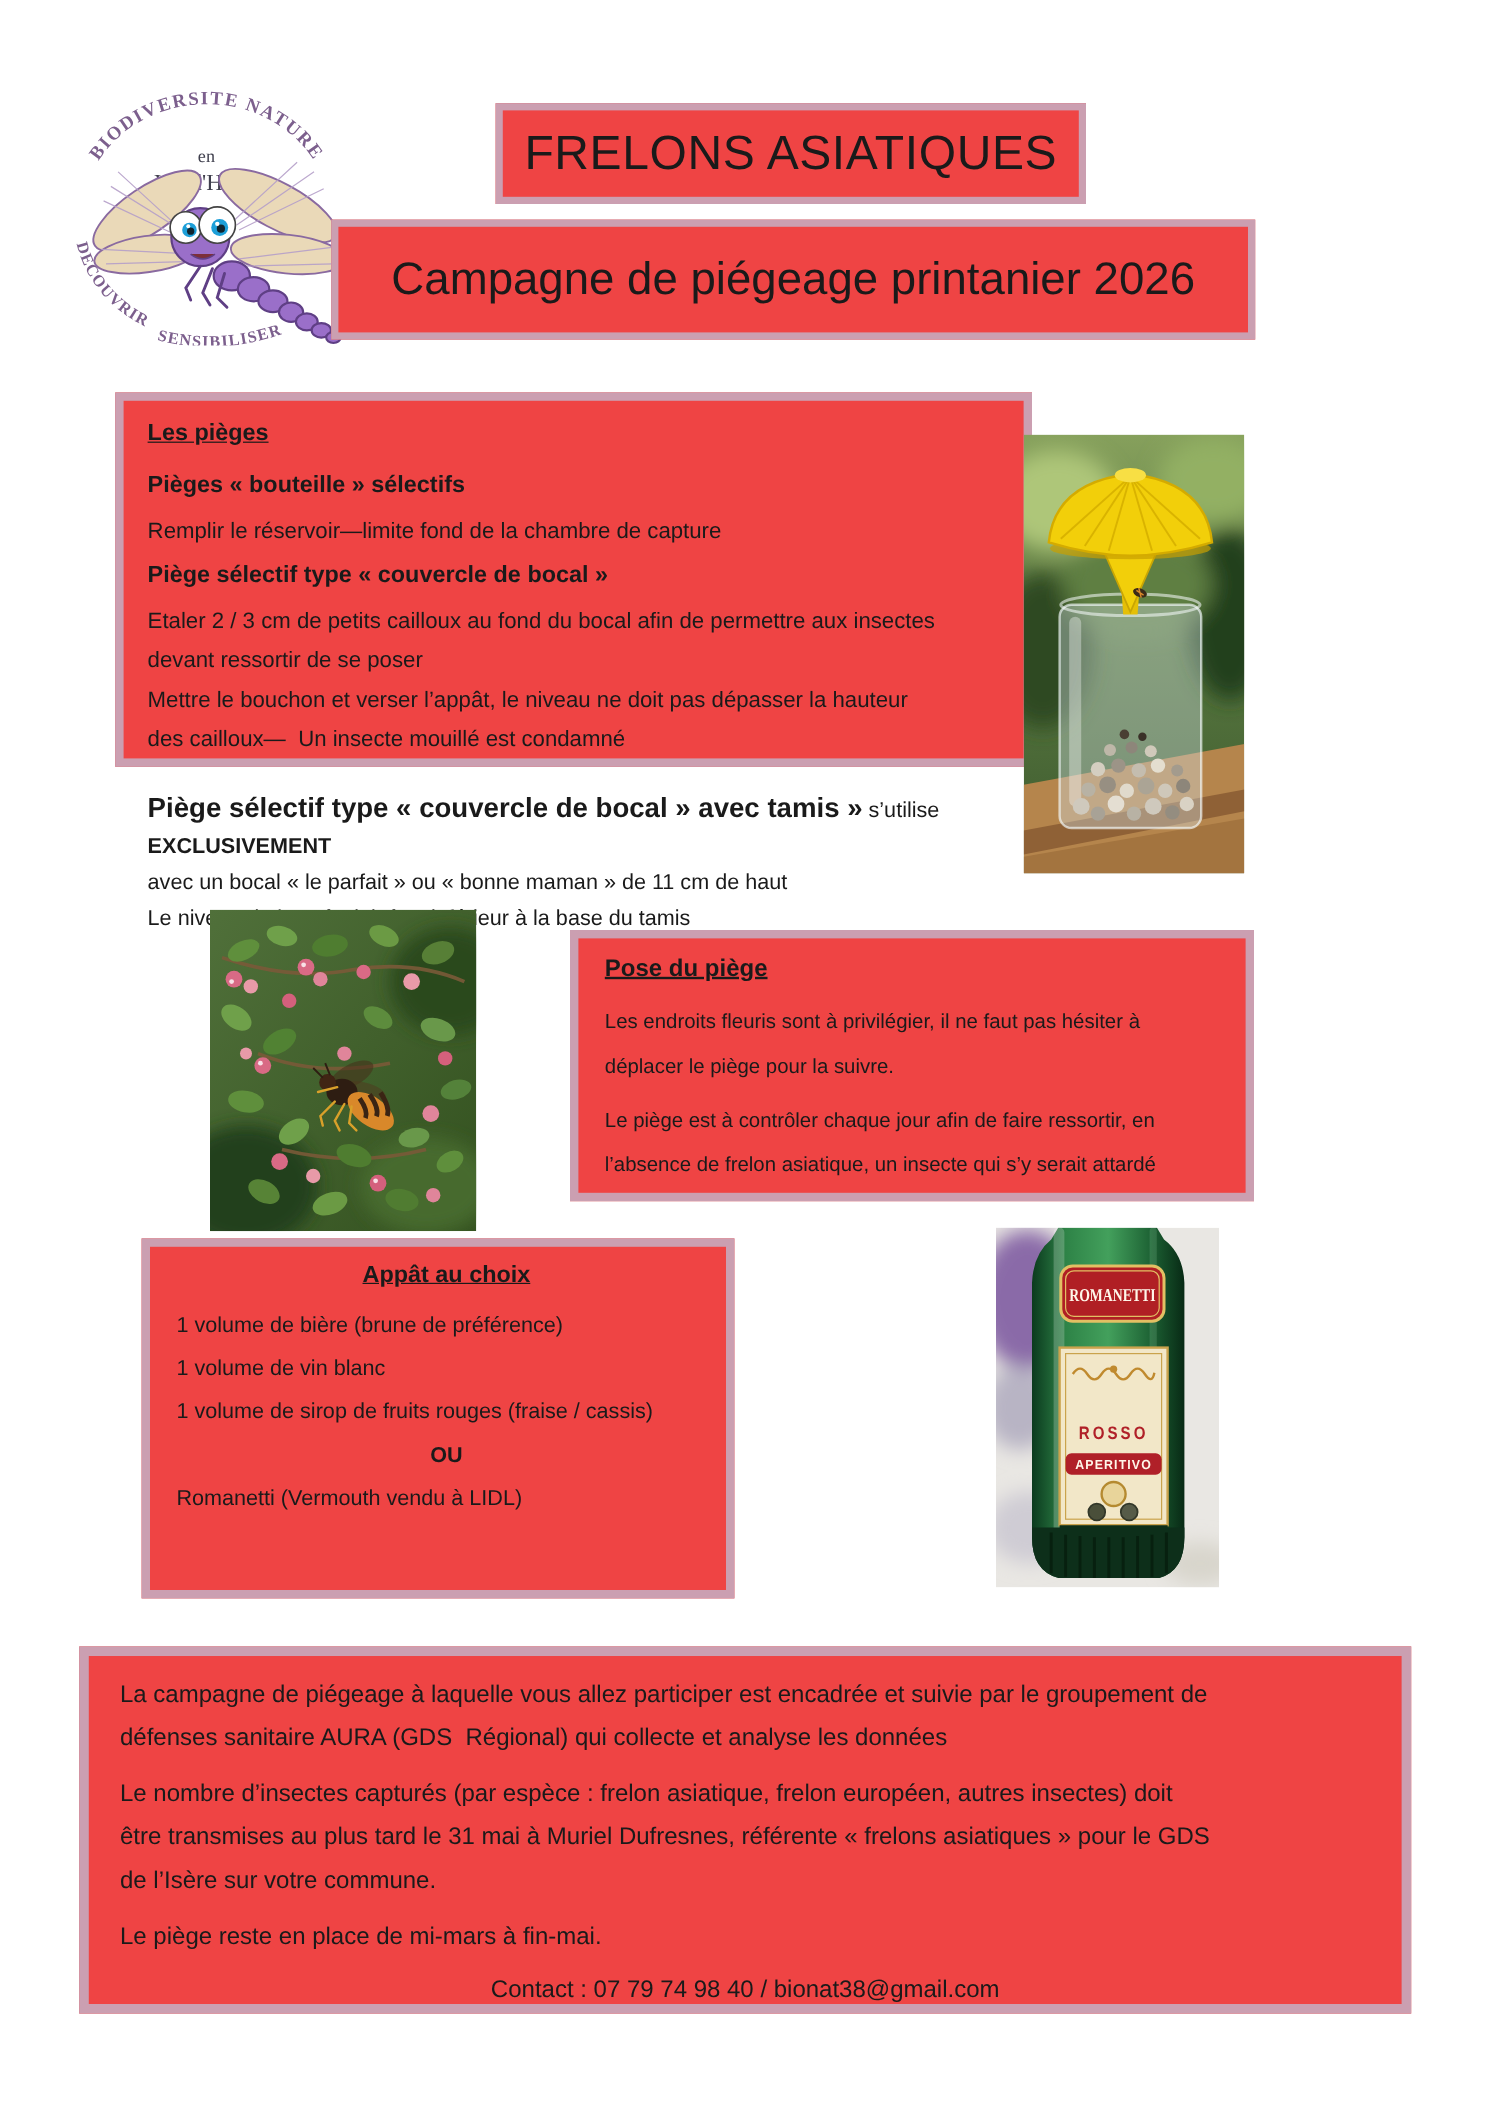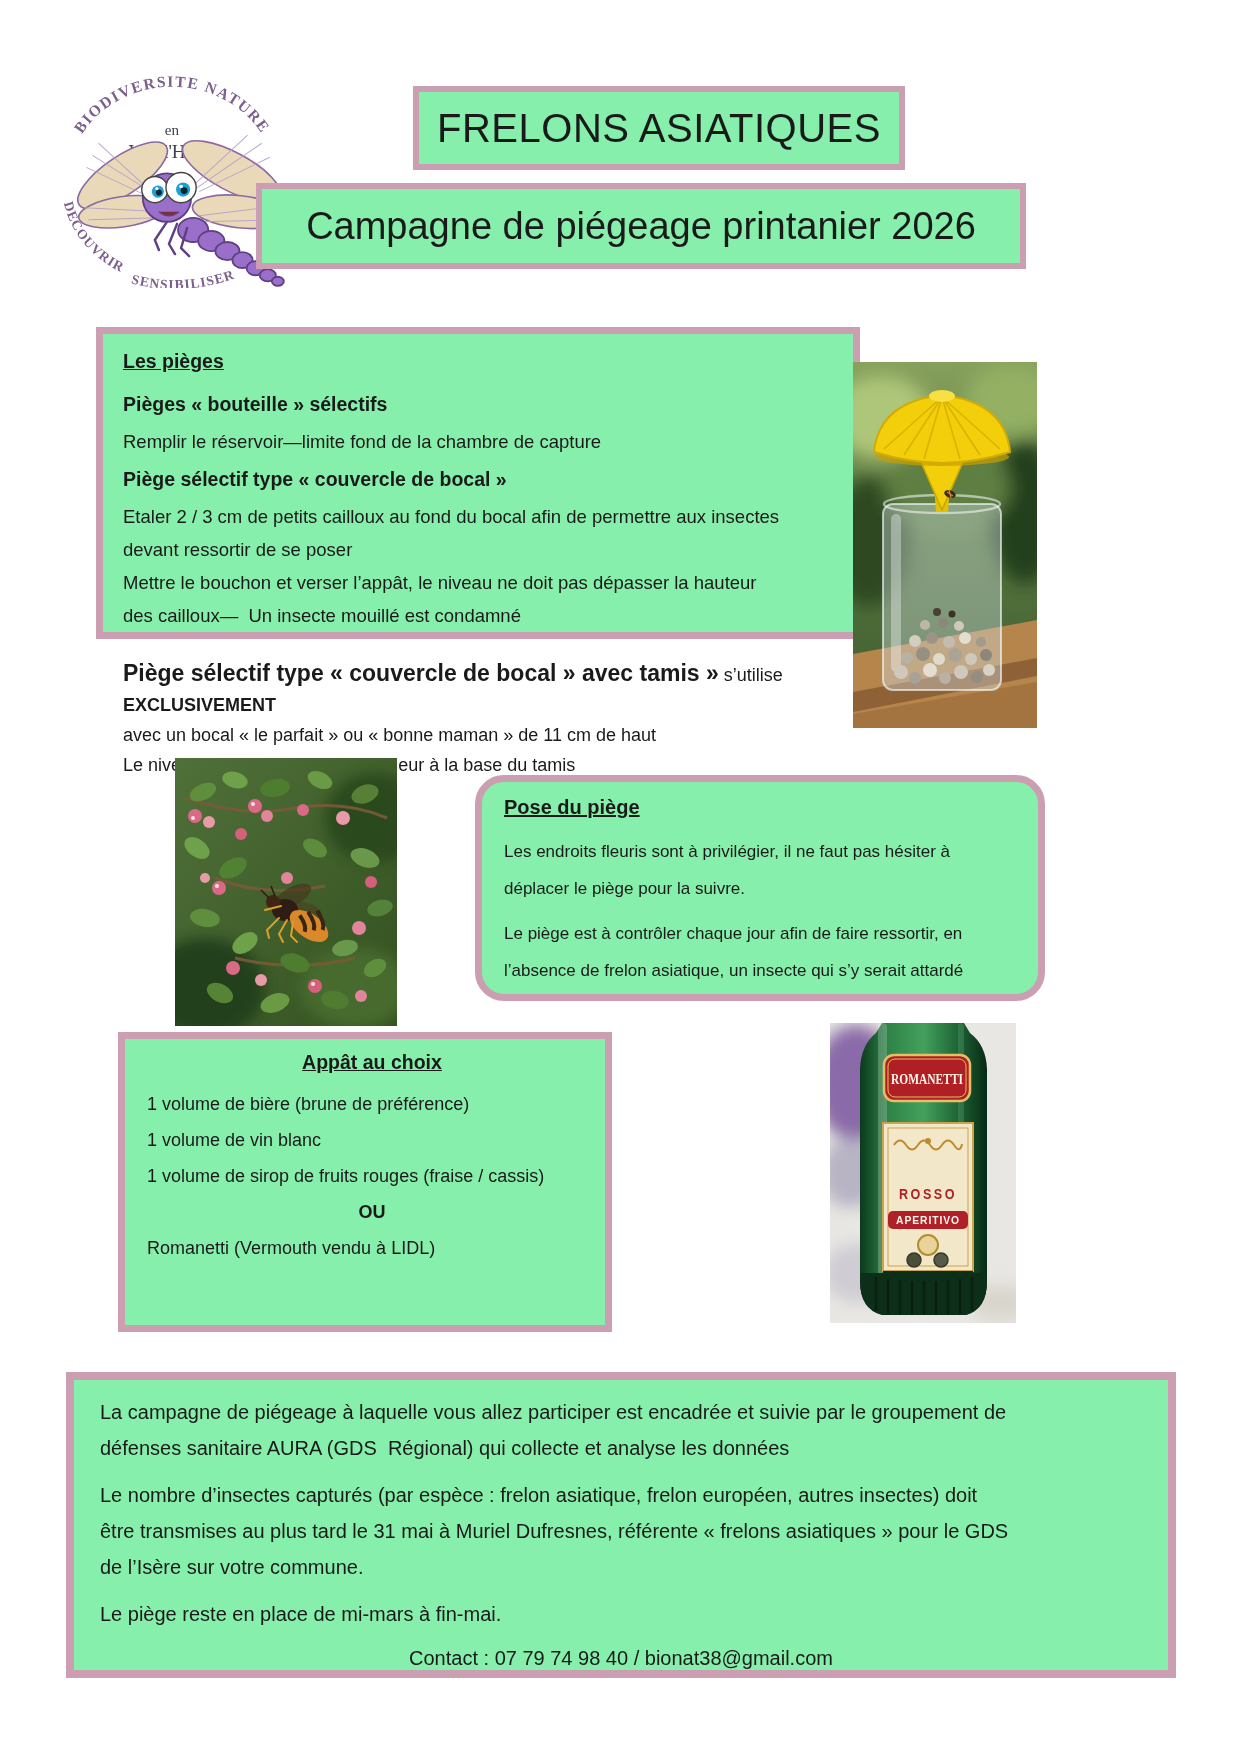--- a/index.html
+++ b/index.html
@@ -2,38 +2,38 @@
 <html><head>
 <meta charset="utf-8">
 <style>
   html,body { margin:0; padding:0; background:#ffffff; }
   .page {
     position:relative; width:1240px; height:1754px; background:#ffffff;
     font-family:"Liberation Sans","DejaVu Sans",sans-serif; color:#1a1a1a;
     overflow:hidden;
   }
   .abs { position:absolute; }
-  .pframe { background:#86efac; border:7px solid #cb9fb1; box-sizing:border-box; }
+  .pframe { background:#ef4444; border:7px solid #cb9fb1; box-sizing:border-box; }
   .titlebox { border-width:6px; display:flex; align-items:center; justify-content:center; }
   .title-text { font-size:40px; letter-spacing:0.5px; }
   .subtitle-text { font-size:38px; }
   .b { font-weight:bold; }
   .pre { white-space:pre; }
 
   
   .traps-box { padding:16px 6px 0 20px; font-size:18.5px; }
   .tb-h1 { font-weight:bold; text-decoration:underline; font-size:19.5px; margin:0 0 20px 0; }
   .tb-h2 { font-weight:bold; font-size:19.5px; margin:0 0 9px 0; }
   .tb-t  { line-height:33px; margin:0 0 10px 0; }
   .tb-t2 { line-height:33px; margin:0 0 26px 0; }
   .tb-sieve { font-size:18px; line-height:30px; }
   .tb-sieve .lead { font-size:23px; }
 
   
-  .pose-box { padding:14px 8px 16px 22px; font-size:17px;border-radius:29px; }
+  .pose-box { padding:14px 8px 16px 22px; font-size:17px; }
   .pb-h { font-weight:bold; text-decoration:underline; font-size:20px; margin:0 0 14px 0; }
   .pb-p { line-height:37px; margin:0 0 8px 0; }
 
   
   .bait-box { padding:8px 8px 0 22px; font-size:18px; }
   .bb-h { font-weight:bold; text-decoration:underline; font-size:19.5px; text-align:center; margin:4px 0 12px 0; }
   .bb-i { line-height:36px; }
   .bb-ou { line-height:36px; font-weight:bold; text-align:center; }
   .bb-note { line-height:36px; margin-top:32px; }
 
@@ -107,21 +107,21 @@
         <circle cx="134" cy="115" r="1.8" fill="#fff"></circle>
         <path d="M112,140 Q122,148 132,140" fill="#7c2f3a" stroke="#5f3f85" stroke-width="1.4"></path>
       </g>
     </svg>
   </div>
 
   <div class="abs pframe titlebox" style="left:413px; top:86px; width:492px; height:84px;">
     <div class="title-text">FRELONS ASIATIQUES</div>
   </div>
 
-  <div class="abs pframe titlebox" style="left:256px; top:183px; width:770px; height:86px;">
+  <div class="abs pframe titlebox" style="left:276px; top:183px; width:770px; height:100px;">
     <div class="subtitle-text">Campagne de piégeage printanier 2026</div>
   </div>
 
   <div class="abs pframe traps-box" style="left:96px; top:327px; width:764px; height:312px;">
     <div class="tb-h1">Les pièges</div>
     <div class="tb-h2">Pièges « bouteille » sélectifs</div>
     <div class="tb-t pre">Remplir le réservoir—limite fond de la chambre de capture</div>
     <div class="tb-h2">Piège sélectif type « couvercle de bocal »</div>
     <div class="tb-t2 pre">Etaler 2 / 3 cm de petits cailloux au fond du bocal afin de permettre aux insectes
 devant ressortir de se poser

